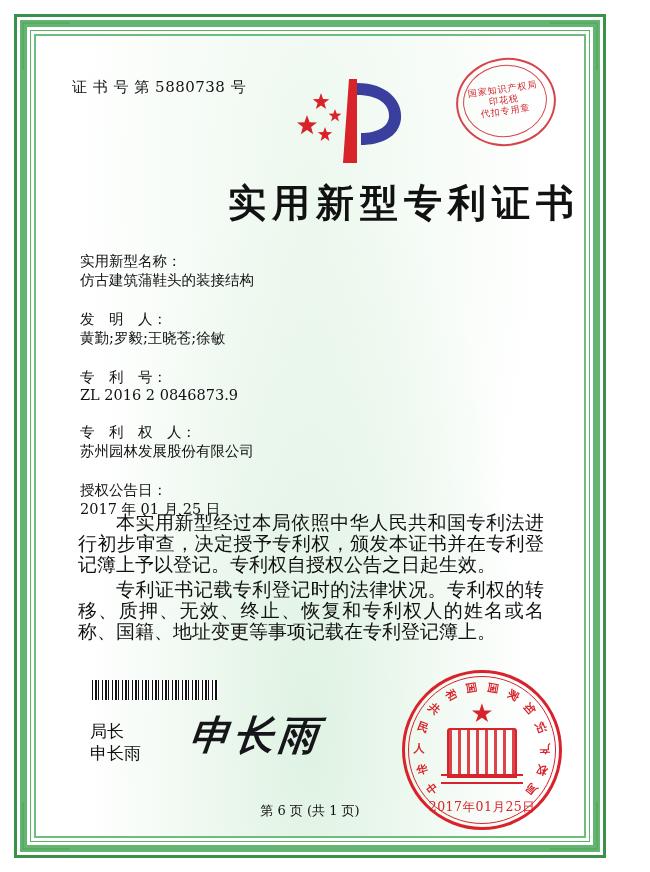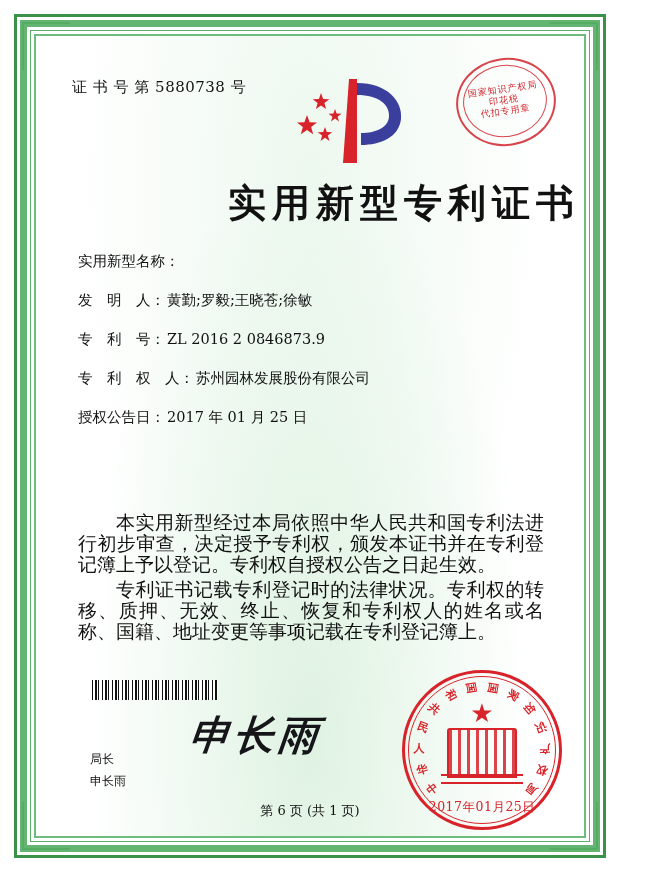--- a/index.html
+++ b/index.html
@@ -164,20 +164,21 @@
     right: 38px;
     top: 212px;
     font-family: "DejaVu Serif", "Liberation Serif", serif;
     font-size: 14.5px;
     color: #111;
   }
   .field-row {
     display: flex;
     align-items: baseline;
     margin-bottom: 20px;
+    flex-direction: column;
   }
   .field-label {
     white-space: pre;
     flex: none;
   }
   .field-value {
     margin-left: 2px;
   }
 
   
@@ -211,23 +212,23 @@
       #111 3px, #111 5px,
       #fff 5px, #fff 6px,
       #111 6px, #111 7px,
       #fff 7px, #fff 10px);
   }
 
   
   .sig-block {
     position: absolute;
     left: 50px;
-    top: 708px;
-    font-family: "DejaVu Serif", "Liberation Serif", serif;
-    font-size: 12px;
+    top: 680px;
+    font-family: "DejaVu Serif", "Liberation Serif", serif;
+    font-size: 17px;
     line-height: 22px;
     color: #111;
   }
   .sig-script {
     position: absolute;
     left: 150px;
     top: 668px;
     font-family: "DejaVu Serif", "Liberation Serif", serif;
     font-size: 40px;
     font-weight: bold;
@@ -374,20 +375,21 @@
         <span>印花税</span>
         <span>代扣专用章</span>
       </div>
     </div>
 
     <div class="main-title">实用新型专利证书</div>
 
     <div class="fields">
       <div class="field-row">
         <span class="field-label">实用新型名称：</span>
+        <span class="field-value">仿古建筑蒲鞋头的装接结构</span>
       </div>
       <div class="field-row">
         <span class="field-label">发　明　人：</span>
         <span class="field-value">黄勤;罗毅;王晓苍;徐敏</span>
       </div>
       <div class="field-row">
         <span class="field-label">专　利　号：</span>
         <span class="field-value">ZL 2016 2 0846873.9</span>
       </div>
       <div class="field-row">

